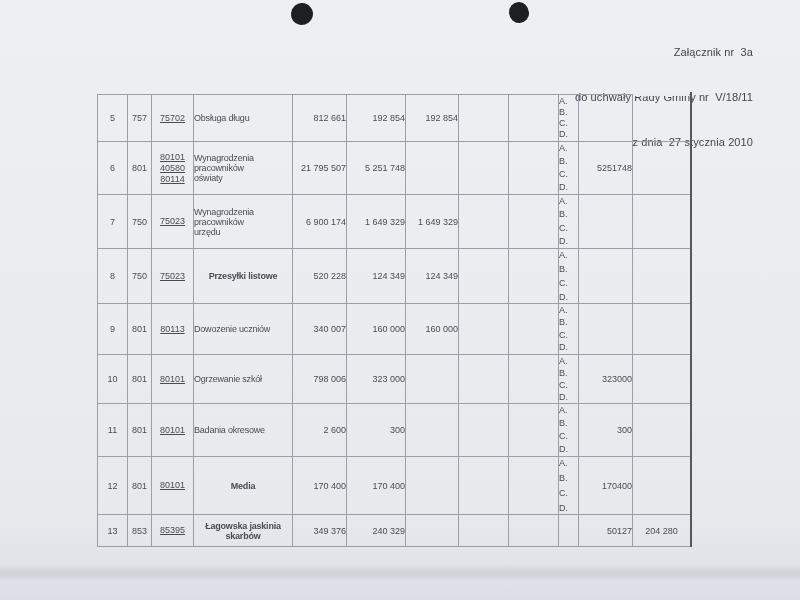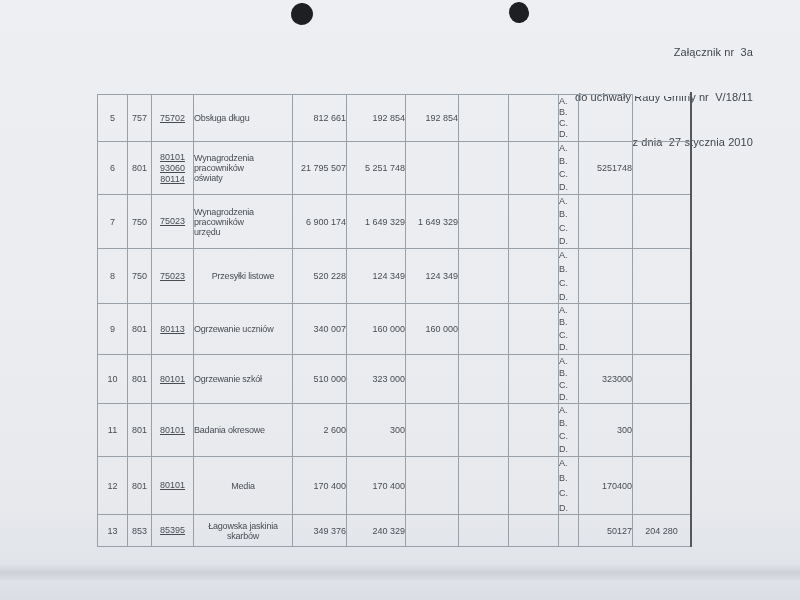--- a/index.html
+++ b/index.html
@@ -36,21 +36,21 @@
     color: #484d54;
   }
   table.budget td {
     border: 1px solid #9aa0a8; padding: 0;
     font-size: 9px; vertical-align: middle; overflow: hidden;
   }
   td.c-no, td.c-dz, td.c-rz { text-align: center; }
   td.c-rz { line-height: 11px; font-size: 9px; text-decoration: underline; }
   td.c-name { font-size: 8px; letter-spacing: -0.2px; line-height: 10px; padding: 0 3px; }
   td.c-name.a-left { text-align: left; }
-  td.c-name.a-center { text-align: center; }
+  td.c-name.a-center { text-align: center; font-weight: bold; }
   td.c-v  { text-align: right; padding-right: 4px; }
   td.c-v7 { padding-right: 3px; }
   td.c-v8 { padding-right: 2px; text-align: center; }
   td.c-abcd { font-size: 8.5px; padding-left: 2px; vertical-align: middle; }
   .abcd-stack { display: flex; flex-direction: column; justify-content: space-between; line-height: 9px; }
   tbody tr:nth-child(1) { height: 47px; }
   tbody tr:nth-child(2) { height: 53px; }
   tbody tr:nth-child(3) { height: 54px; }
   tbody tr:nth-child(4) { height: 55px; }
   tbody tr:nth-child(5) { height: 51px; }
@@ -130,21 +130,21 @@
               </div>
             </td>
             <td class="c-v c-v7"></td>
             <td class="c-v c-v8"></td>
           </tr>
           <tr>
             <td class="c-no">6</td>
             <td class="c-dz">801</td>
             <td class="c-rz">
               <div>80101</div>
-              <div>93060</div>
+              <div>40580</div>
               <div>80114</div>
             </td>
             <td class="c-name a-left">
               <div>Wynagrodzenia pracowników</div>
               <div>oświaty</div>
             </td>
             <td class="c-v">21 795 507</td>
             <td class="c-v">5 251 748</td>
             <td class="c-v"></td>
             <td class="c-empty"></td>
@@ -211,21 +211,21 @@
             <td class="c-v c-v7"></td>
             <td class="c-v c-v8"></td>
           </tr>
           <tr>
             <td class="c-no">9</td>
             <td class="c-dz">801</td>
             <td class="c-rz">
               <div>80113</div>
             </td>
             <td class="c-name a-left">
-              <div>Ogrzewanie uczniów</div>
+              <div>Dowozenie uczniów</div>
             </td>
             <td class="c-v">340 007</td>
             <td class="c-v">160 000</td>
             <td class="c-v">160 000</td>
             <td class="c-empty"></td>
             <td class="c-empty"></td>
             <td class="c-abcd">
               <div class="abcd-stack">
                 <div>A.</div>
                 <div>B.</div>
@@ -238,21 +238,21 @@
           </tr>
           <tr>
             <td class="c-no">10</td>
             <td class="c-dz">801</td>
             <td class="c-rz">
               <div>80101</div>
             </td>
             <td class="c-name a-left">
               <div>Ogrzewanie szkół</div>
             </td>
-            <td class="c-v">510 000</td>
+            <td class="c-v">798 006</td>
             <td class="c-v">323 000</td>
             <td class="c-v"></td>
             <td class="c-empty"></td>
             <td class="c-empty"></td>
             <td class="c-abcd">
               <div class="abcd-stack">
                 <div>A.</div>
                 <div>B.</div>
                 <div>C.</div>
                 <div>D.</div>

